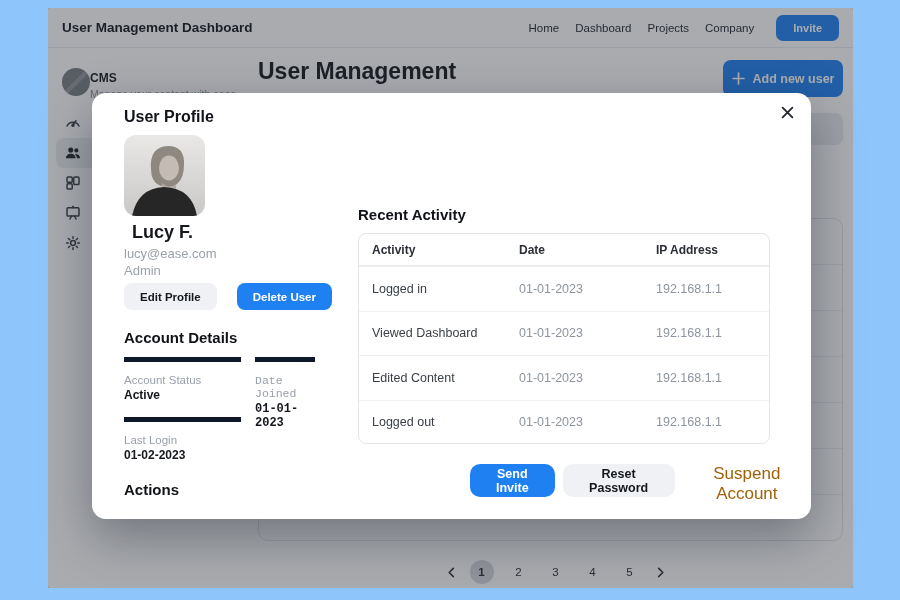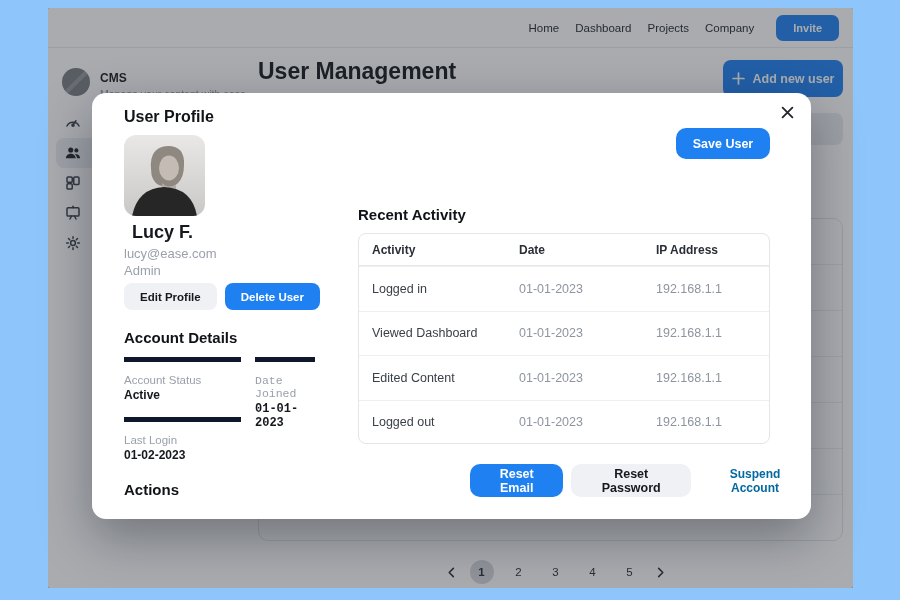--- a/index.html
+++ b/index.html
@@ -27,21 +27,21 @@
   }
   .app-title{font-size:13.5px;font-weight:700;color:#14171c;}
   .top-nav{margin-left:auto;display:flex;align-items:center;gap:16px;}
   .top-nav a{font-size:11.5px;color:#262a31;text-decoration:none;cursor:pointer;}
   .invite-btn{
     margin-left:6px;background:var(--primary);color:#fff;border:none;cursor:pointer;
     font-size:11px;font-weight:700;padding:7px 17px;border-radius:7px;
     font-family:inherit;
   }
   
-  .sidebar-profile{position:absolute;left:14px;top:60px;display:flex;gap:10px;align-items:flex-start;width:200px;}
+  .sidebar-profile{position:absolute;left:14px;top:60px;display:flex;align-items:flex-start;width:200px;}
   .avatar{
     width:28px;height:28px;border-radius:50%;flex:0 0 28px;
     background:linear-gradient(135deg,#7b7e83 46%,#94979c 46%,#94979c 56%,#7b7e83 56%);
   }
   .org-name{font-size:12px;font-weight:700;color:#17191d;padding-top:3px;}
   .org-tagline{font-size:10.5px;color:#8b9097;margin-top:3px;white-space:nowrap;}
   .menu{position:absolute;left:8px;top:100px;width:162px;}
   .menu-item{
     height:30px;display:flex;align-items:center;gap:10px;padding:0 8px;
     border-radius:8px;font-size:12px;color:#3e434b;cursor:pointer;
@@ -92,21 +92,21 @@
     position:absolute;left:584px;top:35px;width:94px;height:31px;border:none;cursor:pointer;
     border-radius:10px;background:var(--primary);color:#fff;font-size:12.5px;font-weight:700;
     font-family:inherit;
   }
   .photo{
     position:absolute;left:32px;top:42px;width:81px;height:81px;border-radius:12px;overflow:hidden;
   }
   .user-name{position:absolute;left:40px;top:129px;font-size:18px;font-weight:700;color:#15181d;}
   .user-email{position:absolute;left:32px;top:153px;font-size:13px;color:#9aa0ab;}
   .user-role{position:absolute;left:32px;top:170px;font-size:13px;color:#9aa0ab;}
-  .profile-btns{position:absolute;left:32px;top:190px;display:flex;gap:8px;justify-content:center;}
+  .profile-btns{position:absolute;left:32px;top:190px;display:flex;gap:20px;justify-content:center;}
   .edit-btn,.delete-btn{
     height:27px;padding:0 16px;border-radius:8px;border:none;cursor:pointer;
     font-size:11.5px;font-weight:700;font-family:inherit;
   }
   .edit-btn{background:#eff1f4;color:#15181d;}
   .delete-btn{background:var(--primary);color:#fff;}
   .account-heading{position:absolute;left:32px;top:236px;font-size:15px;font-weight:700;color:#101318;}
   .acc-grid{position:absolute;left:32px;top:264px;width:280px;height:120px;}
   .acc-field{position:absolute;border-top:5px solid #0f172a;padding-top:12px;}
   .acc-field .lbl{font-size:11.5px;color:#9aa0ab;}
@@ -126,30 +126,31 @@
   .at-row > span:first-child{padding-left:13px;}
   .at-row.head span{font-size:12px;font-weight:700;color:#2a2e35;}
   .cell-activity{font-size:12.5px;color:#3a4047;}
   .cell-muted{font-size:12.5px;color:#8e959f;}
   .modal-footer{position:absolute;left:378px;top:371px;display:flex;align-items:center;gap:8px;}
   .send-btn{height:33px;padding:0 16px;border-radius:10px;border:none;background:var(--primary);
     color:#fff;font-size:12.5px;font-weight:700;font-family:inherit;cursor:pointer;}
   .reset-btn{height:33px;padding:0 18px;border-radius:10px;border:none;background:#eff1f4;
     color:#15181d;font-size:12.5px;font-weight:700;font-family:inherit;cursor:pointer;}
   .suspend-btn{height:33px;padding:0 12px;border:none;background:none;
-    color:#0369a1;font-size:12px;font-weight:700;font-family:inherit;cursor:pointer;}
+    color:#a16207;font-size:17px;font-weight:400;font-family:inherit;cursor:pointer;}
 </style>
 </head>
 <body>
 
 <div class="stage">
 
   <div class="app-window">
 
     <div class="app-header">
+      <div class="app-title">User Management Dashboard</div>
       <nav class="top-nav">
         <a>Home</a>
         <a>Dashboard</a>
         <a>Projects</a>
         <a>Company</a>
         <button class="invite-btn">Invite</button>
       </nav>
     </div>
 
     <div class="sidebar-profile">
@@ -250,21 +251,20 @@
   <div class="modal">
 
     <div class="modal-title">User Profile</div>
 
     <button class="close-btn">
       <svg width="13" height="13" viewBox="0 0 12 12" fill="none" stroke="#22262c" stroke-width="1.7" stroke-linecap="round">
           <path d="M1.5 1.5l9 9M10.5 1.5l-9 9"></path>
         </svg>
     </button>
 
-    <button class="save-btn">Save User</button>
 
     <div class="photo">
       <svg width="81" height="81" viewBox="0 0 81 81">
         <defs>
           <linearGradient id="pbg" x1="0" y1="0" x2="0" y2="1">
             <stop offset="0" stop-color="#e9e8e6"></stop>
               <stop offset="1" stop-color="#c9c8c6"></stop>
           </linearGradient>
         </defs>
         <rect width="81" height="81" fill="url(#pbg)"></rect>
@@ -327,19 +327,19 @@
         <span class="cell-muted">192.168.1.1</span>
       </div>
       <div class="at-row">
         <span class="cell-activity">Logged out</span>
         <span class="cell-muted">01-01-2023</span>
         <span class="cell-muted">192.168.1.1</span>
       </div>
     </div>
 
     <div class="modal-footer">
-      <button class="send-btn">Reset Email</button>
+      <button class="send-btn">Send Invite</button>
       <button class="reset-btn">Reset Password</button>
       <button class="suspend-btn">Suspend Account</button>
     </div>
 
   </div>
 </div>
 
 </body></html>

